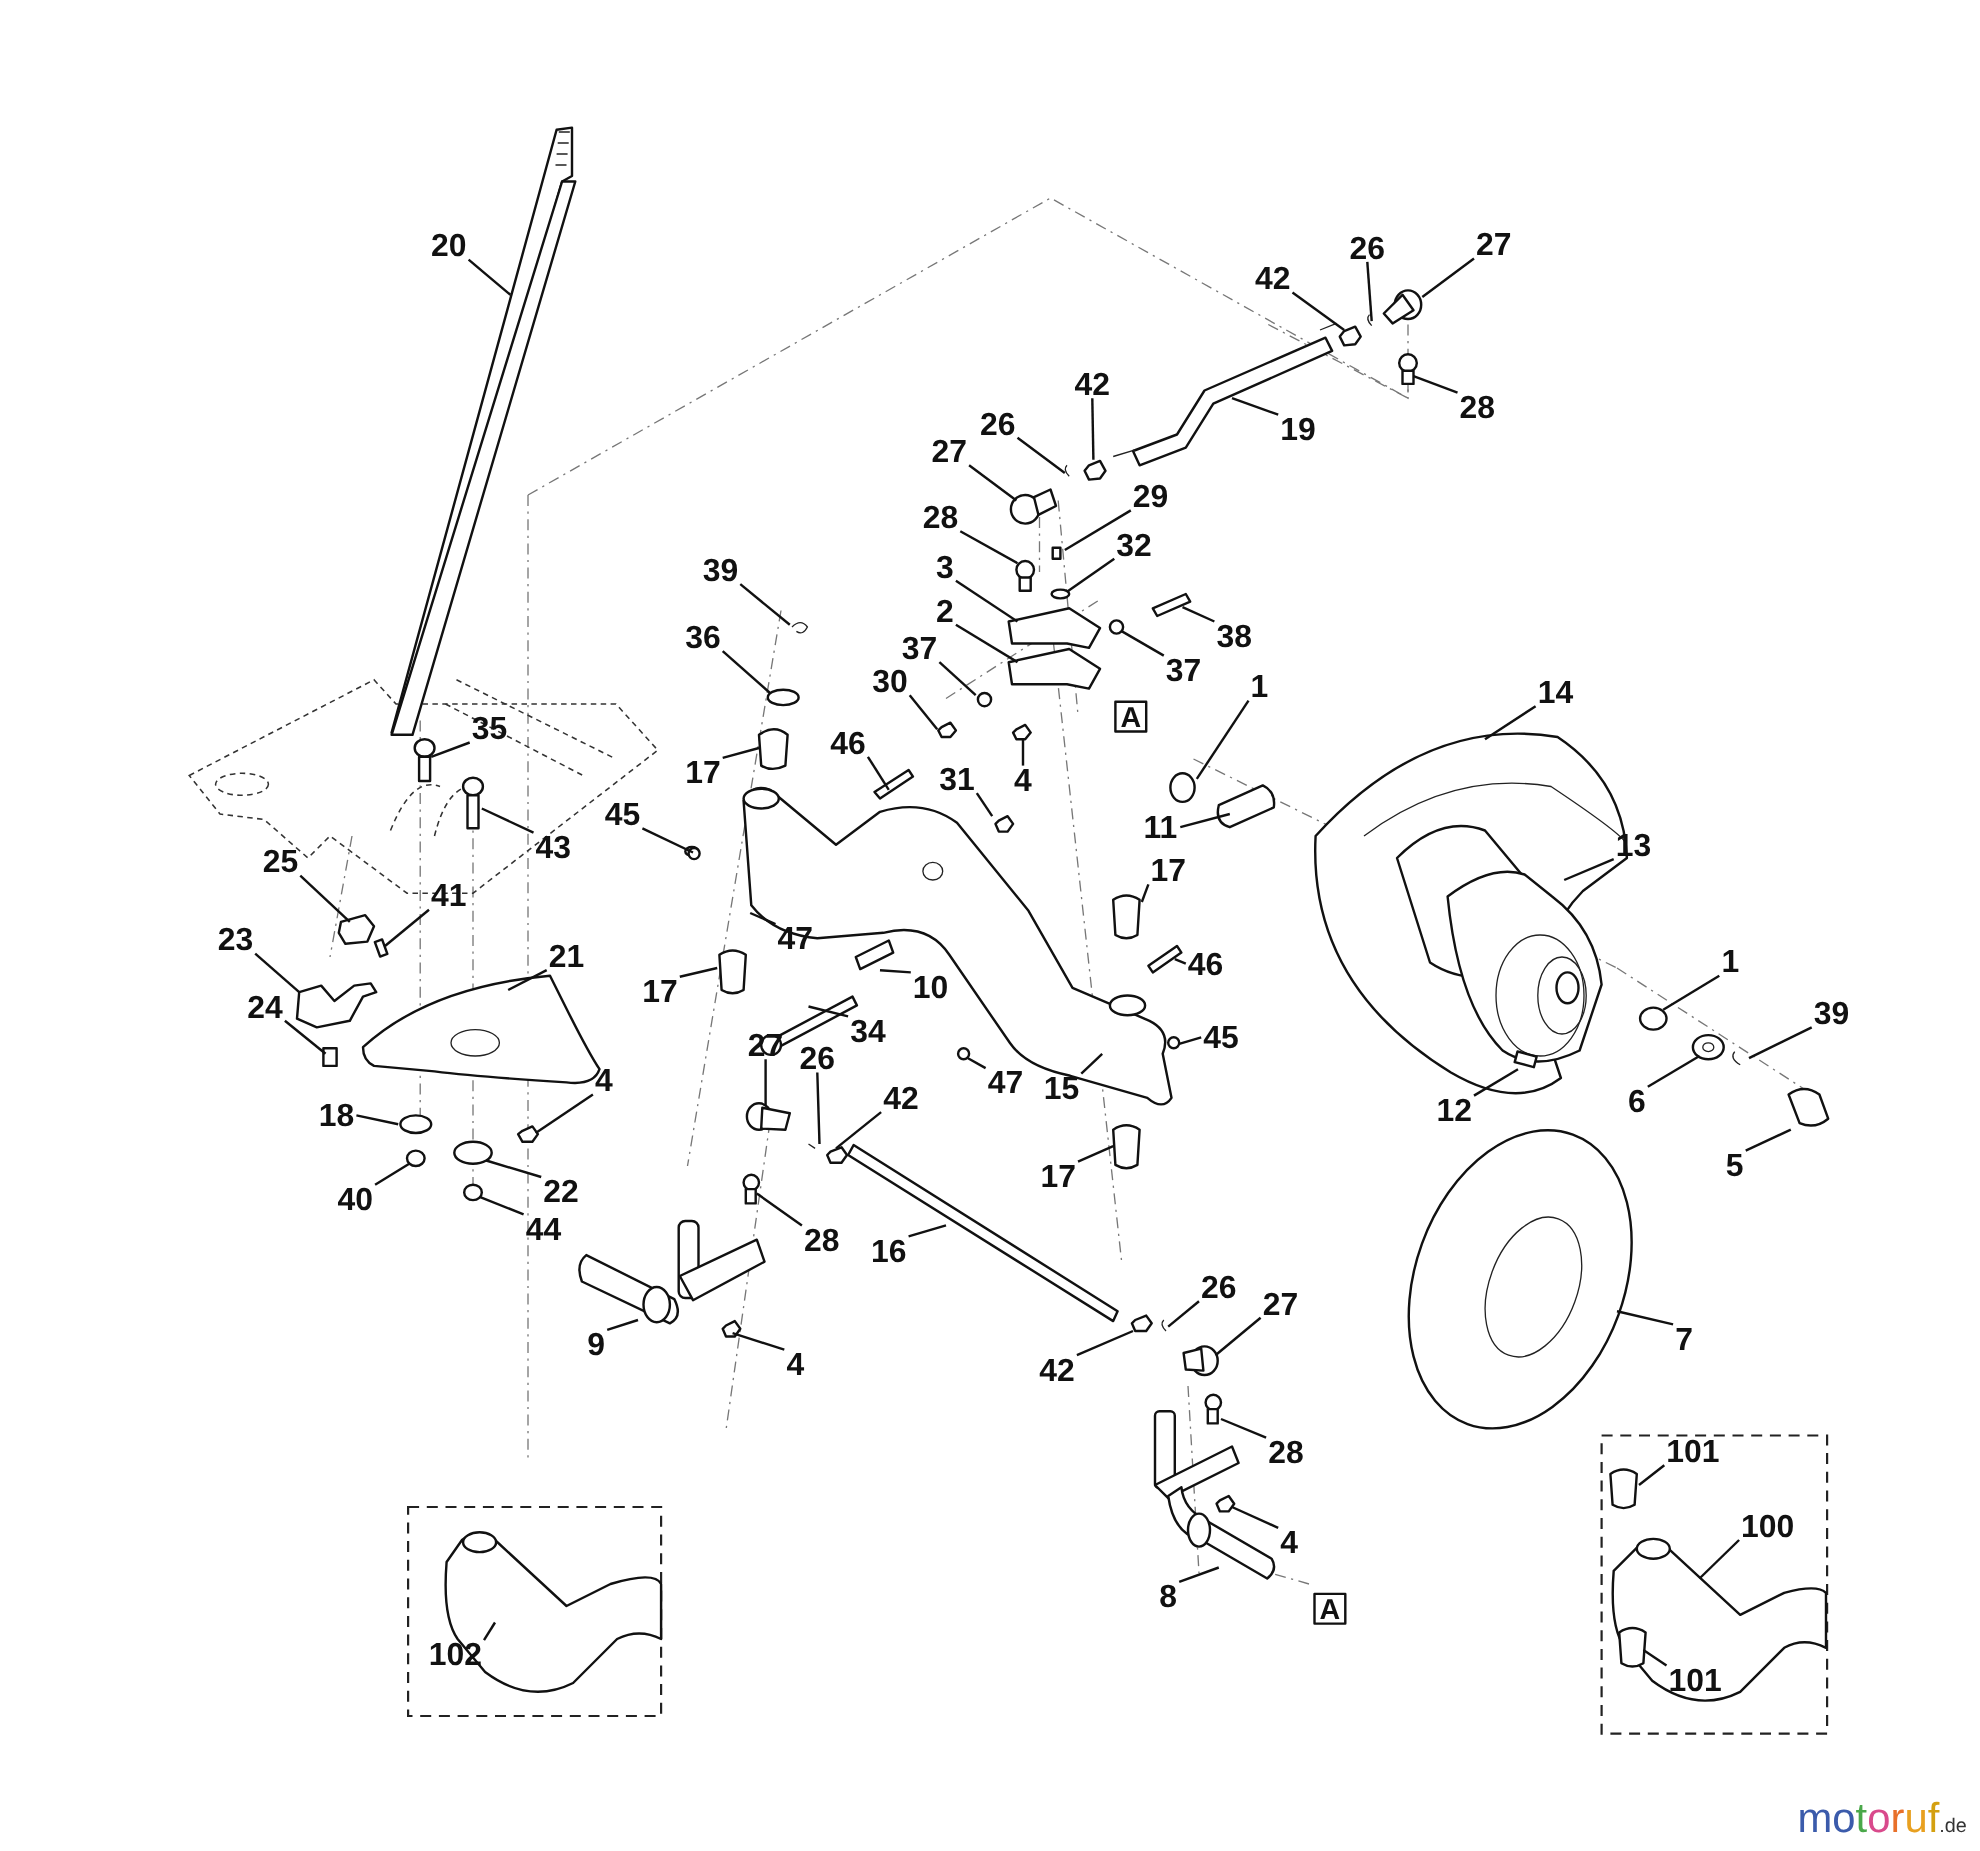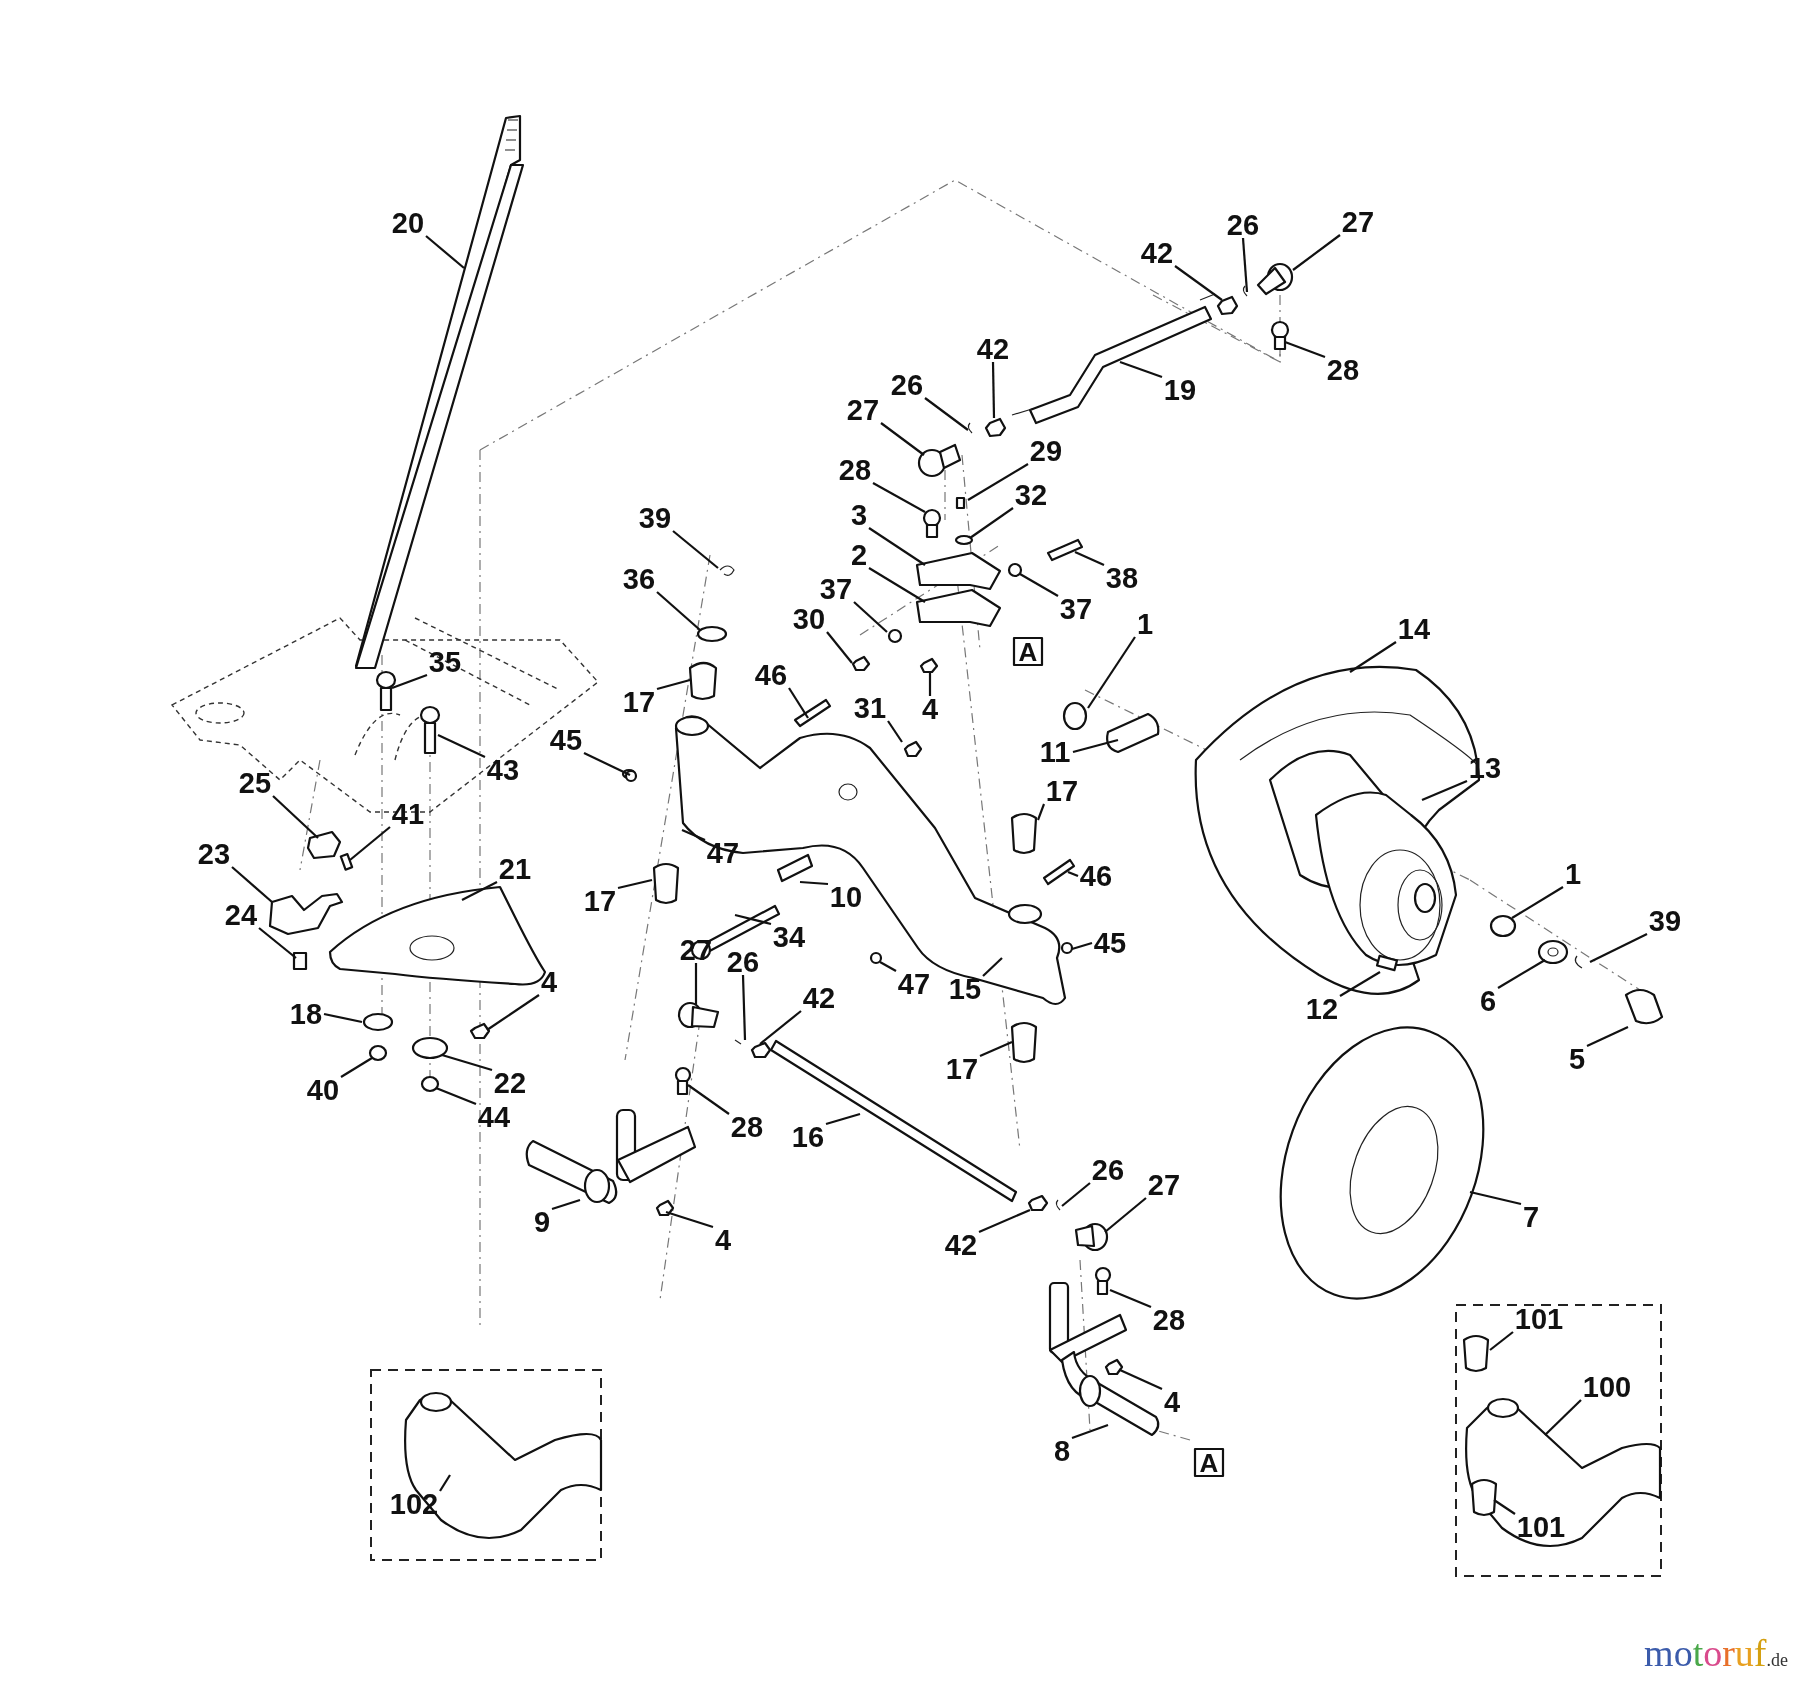--- a/index.html
+++ b/index.html
@@ -7,21 +7,21 @@
          font-family:"Liberation Sans", sans-serif; }
   #diagram { position:absolute; left:0; top:0; width:1800px; height:1683px; }
   .lbl { font-family:"Liberation Sans", sans-serif; font-weight:bold; font-size:29px; fill:#111; }
   .lblA { font-family:"Liberation Sans", sans-serif; font-weight:bold; font-size:26px; fill:#111; }
   .lead { stroke:#111; stroke-width:2.2; fill:none; }
   .part { stroke:#111; stroke-width:2.2; fill:#fff; stroke-linejoin:round; }
   .thin { stroke:#222; stroke-width:1.2; fill:none; }
   .dash { stroke:#777; stroke-width:1.2; fill:none; stroke-dasharray:10 5 2 5; }
   .dashbox { stroke:#222; stroke-width:2; fill:none; stroke-dasharray:10 7; }
   .ghost { stroke:#333; stroke-width:1.4; fill:none; stroke-dasharray:5 4; }
-  .brand { position:absolute; right:12px; bottom:8px; font-family:Liberation Serif, serif;
+  .brand { position:absolute; right:12px; bottom:8px; font-family:Liberation Sans, sans-serif;
            font-size:38px; letter-spacing:0; }
   .brand .de { font-size:18px; color:#333; }
 </style>
 </head>
 <body>
 
 <svg id="diagram" viewBox="0 0 1800 1683" xmlns="http://www.w3.org/2000/svg">
 
   <g>
     <polyline class="dash" points="480,450 955,180 1280,362 1280,340"></polyline>

